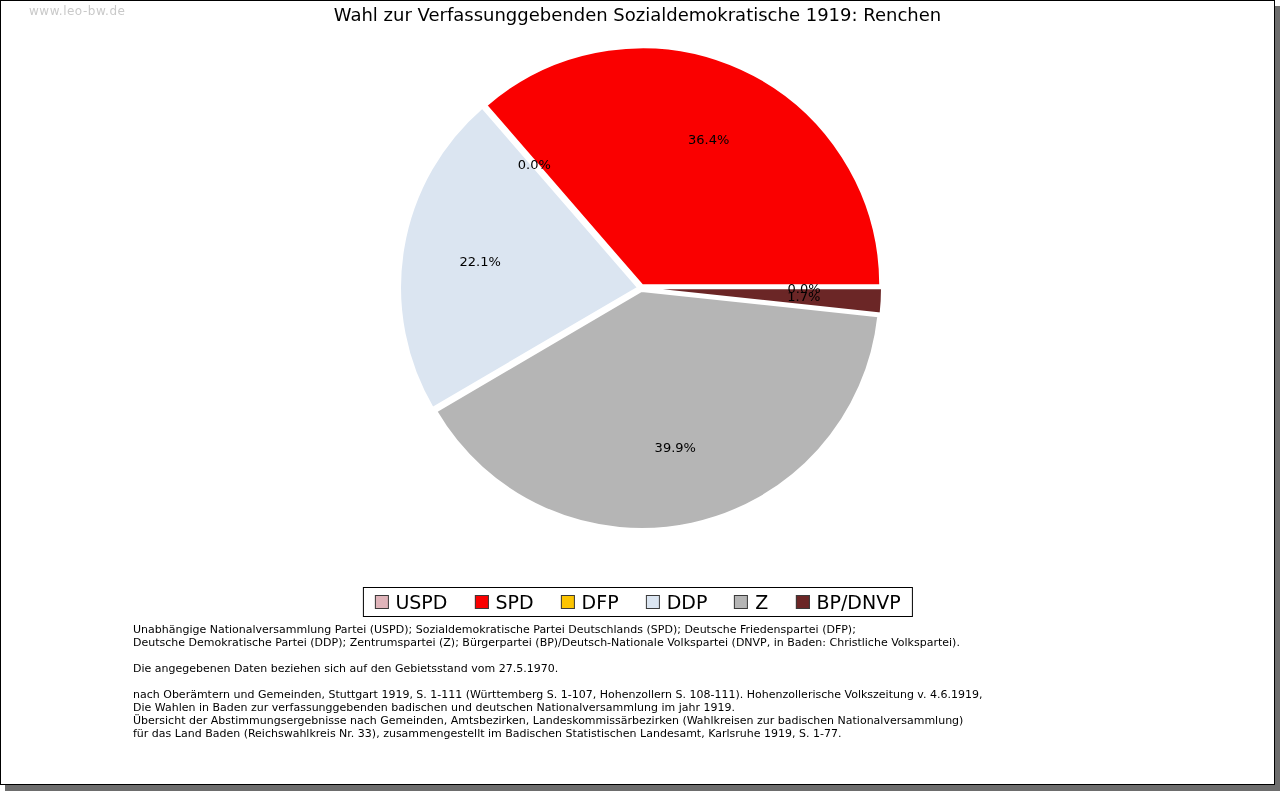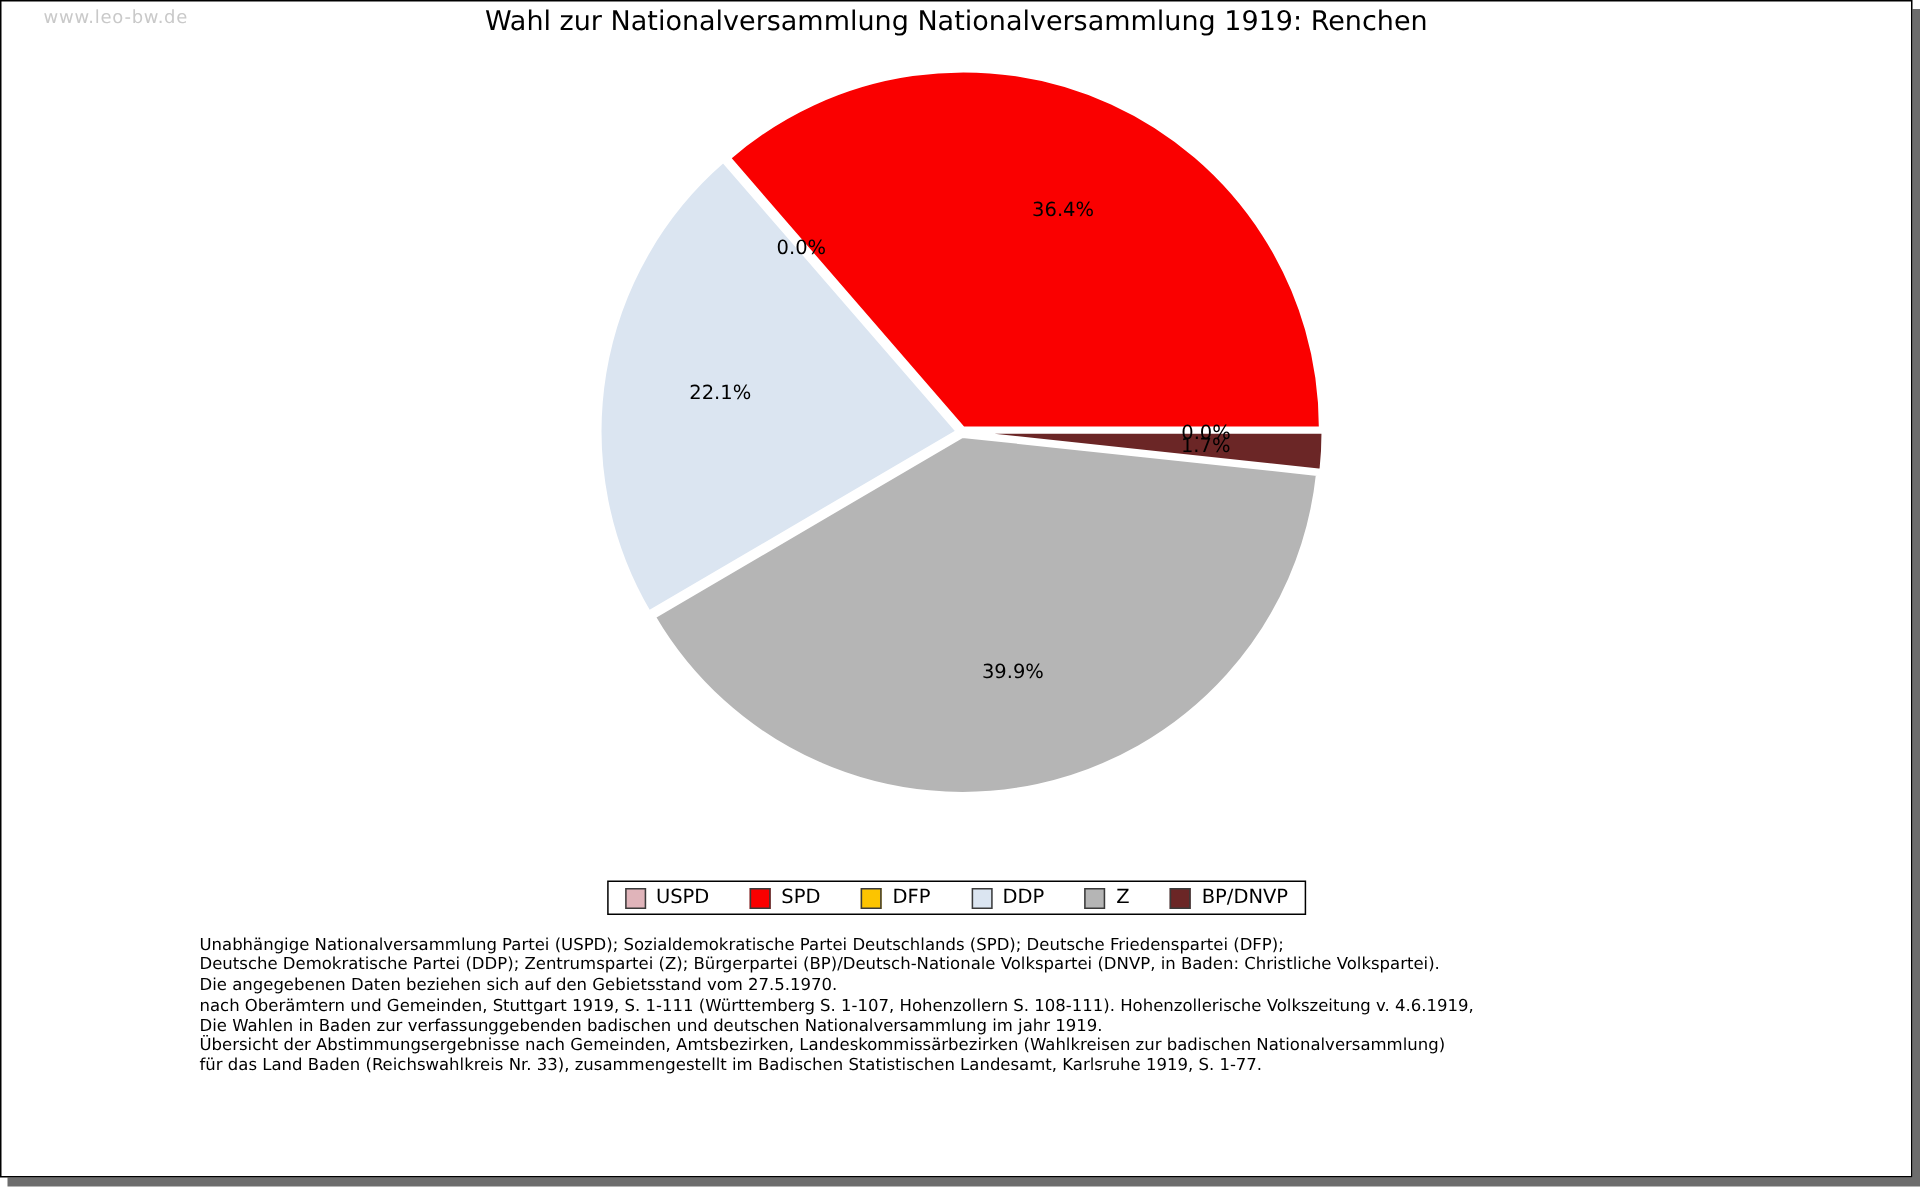--- a/index.html
+++ b/index.html
@@ -70,43 +70,43 @@
     align-items: center;
     gap: 7px;
   }
   .legend-swatch {
     width: 12px;
     height: 12px;
     border: 1px solid #3a3a3a;
     display: inline-block;
   }
   .legend-label {
-    font-size: 13px;
+    font-size: 19px;
     color: #000000;
   }
   .notes {
     position: absolute;
     left: 132px;
     top: 622px;
     font-size: 11px;
     line-height: 13px;
     color: #000000;
     white-space: nowrap;
   }
-  .notes .block { margin-top: 1px; }
+  .notes .block { margin-top: 13px; }
   .notes .block:first-child { margin-top: 0; }
 </style>
 </head>
 <body>
 
 <div class="frame">
 
   <div class="watermark">www.leo-bw.de</div>
 
-  <div class="chart-title">Wahl zur Nationalversammlung Nationalversammlung 1919: Renchen</div>
+  <div class="chart-title">Wahl zur Verfassunggebenden Sozialdemokratische 1919: Renchen</div>
 
   <svg class="pie-svg" id="pie-svg" viewBox="0 0 1280 560">
       <path d="M 641.2462450390057 284.27110401393645 L 879.2462450390057 284.27110401393645 A 238 238 0 0 0 485.38939036002785 104.40270531762297 Z" fill="#fa0000" stroke="#ffffff" stroke-width="2" stroke-linejoin="round"></path>
       <path d="M 637.0398625798261 286.5125715912194 L 481.18300790084834 106.64417289490592 A 238 238 0 0 0 431.7397736667927 406.91138176931275 Z" fill="#dbe5f1" stroke="#ffffff" stroke-width="2" stroke-linejoin="round"></path>
       <path d="M 640.6307939643925 289.93293351006906 L 435.3307050513591 410.3317436881624 A 238 238 0 0 0 877.277088268072 315.28113645103394 Z" fill="#b5b5b5" stroke="#ffffff" stroke-width="2" stroke-linejoin="round"></path>
       <path d="M 642.9957310834301 287.1599852361025 L 879.6420253871095 312.5081881770674 A 238 238 0 0 0 880.9957310834301 287.1599852361028 Z" fill="#6b2626" stroke="#ffffff" stroke-width="2" stroke-linejoin="round"></path>
       <text x="803" y="291.5" text-anchor="middle" class="pie-label">0.0%</text>
       <text x="707.7126471193075" y="143.22998475721351" text-anchor="middle" class="pie-label">36.4%</text>
       <text x="533.2577003669186" y="168.31281938025592" text-anchor="middle" class="pie-label">0.0%</text>
       <text x="479.16586683721994" y="265.0163897895864" text-anchor="middle" class="pie-label">22.1%</text>

